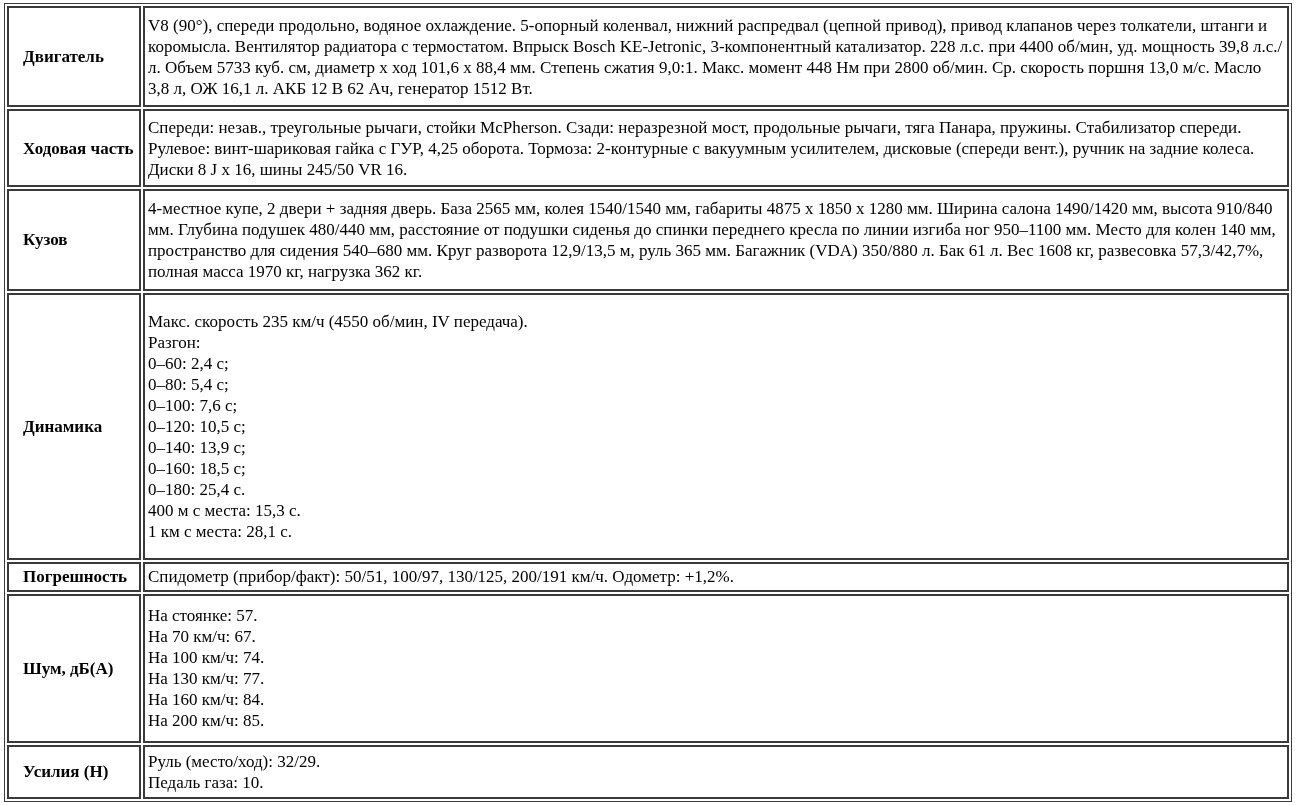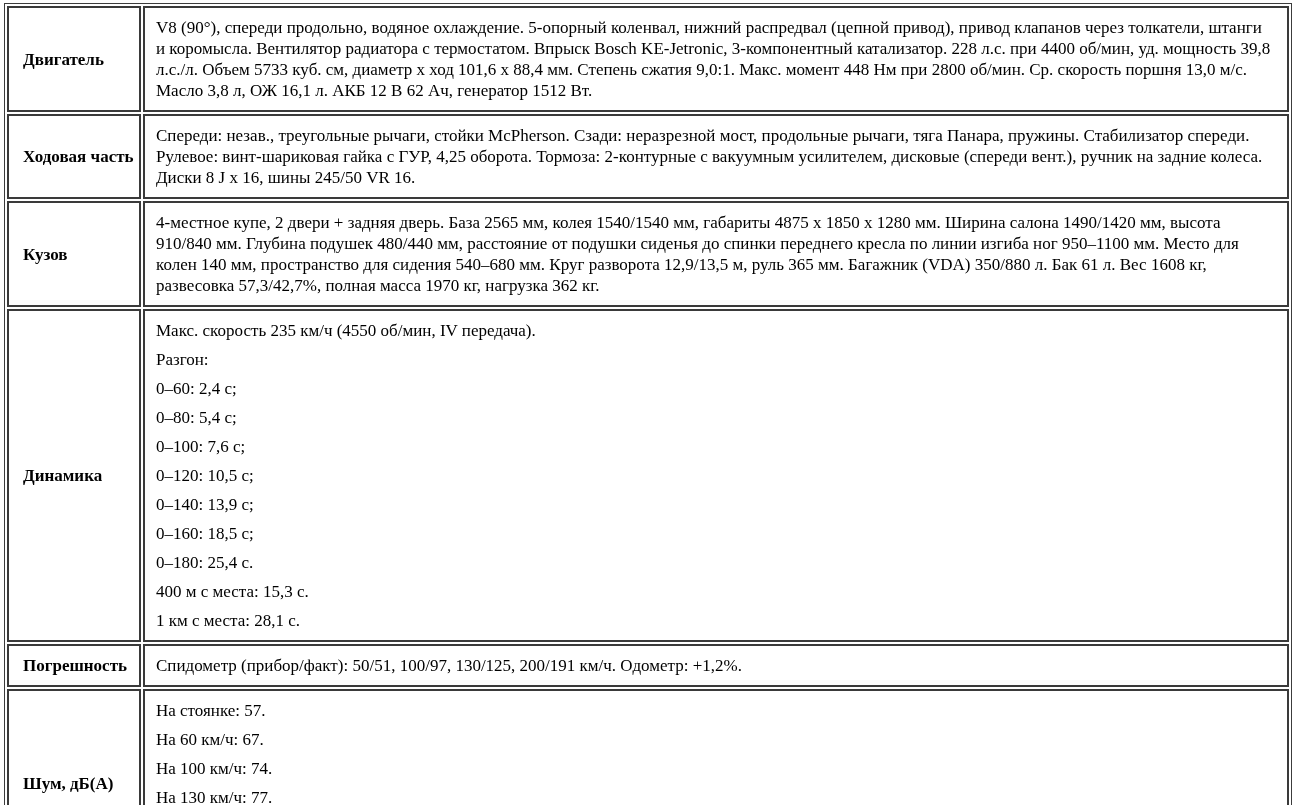--- a/index.html
+++ b/index.html
@@ -36,21 +36,21 @@
     min-width: 112px;
     max-width: 112px;
     text-align: left;
     font-weight: bold;
     padding: 1px 4px 1px 14px;
   }
   td.value-cell {
     padding: 1px 4px 1px 3px;
   }
   td.value-cell div {
-    margin: 8px;
+    margin: 0;
   }
 </style>
 </head>
 <body>
 
 <table class="specs">
   <tbody>
       <tr>
         <th class="label-cell">Двигатель</th>
         <td class="value-cell">
@@ -88,21 +88,21 @@
       <tr>
         <th class="label-cell">Погрешность</th>
         <td class="value-cell">
           <div>Спидометр (прибор/факт): 50/51, 100/97, 130/125, 200/191 км/ч. Одометр: +1,2%.</div>
         </td>
       </tr>
       <tr>
         <th class="label-cell">Шум, дБ(А)</th>
         <td class="value-cell">
           <div>На стоянке: 57.</div>
-          <div>На 60 км/ч: 67.</div>
+          <div>На 70 км/ч: 67.</div>
           <div>На 100 км/ч: 74.</div>
           <div>На 130 км/ч: 77.</div>
           <div>На 160 км/ч: 84.</div>
           <div>На 200 км/ч: 85.</div>
         </td>
       </tr>
       <tr>
         <th class="label-cell">Усилия (Н)</th>
         <td class="value-cell">
           <div>Руль (место/ход): 32/29.</div>

